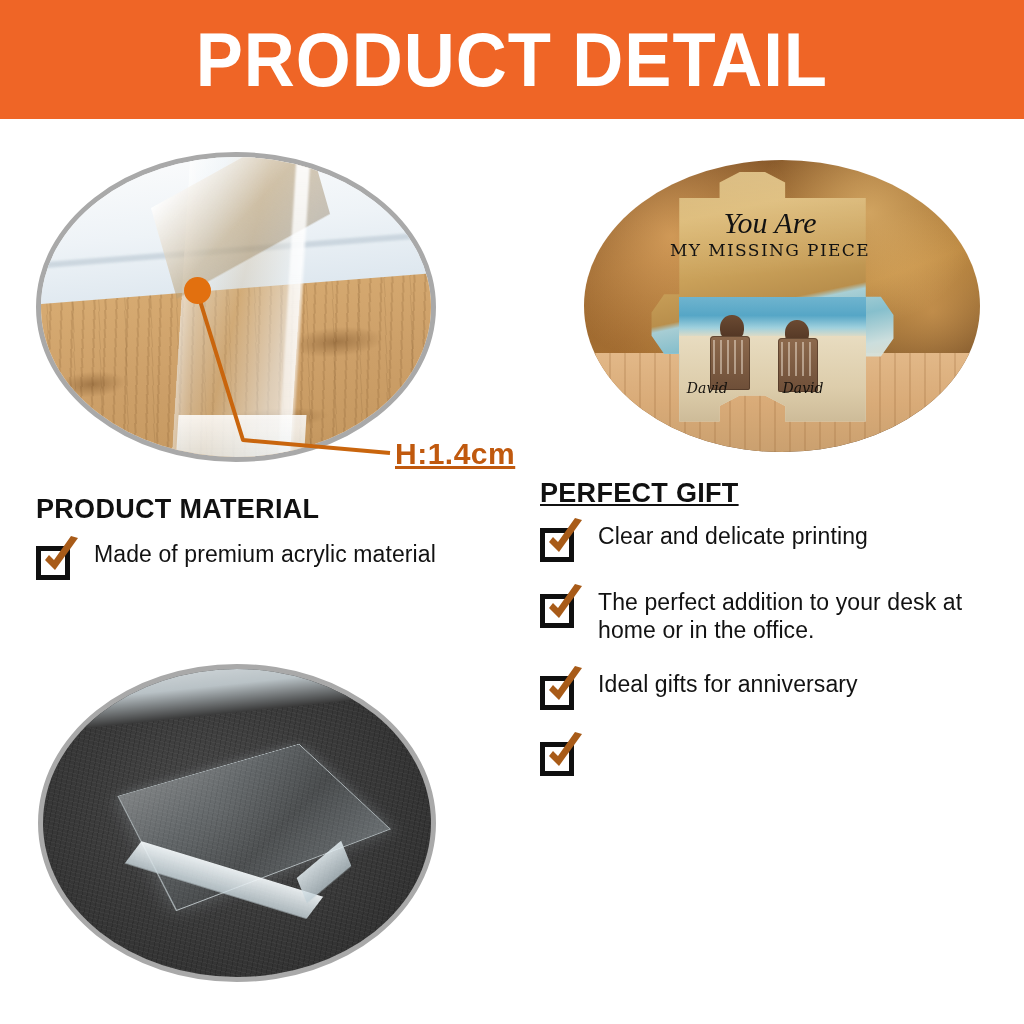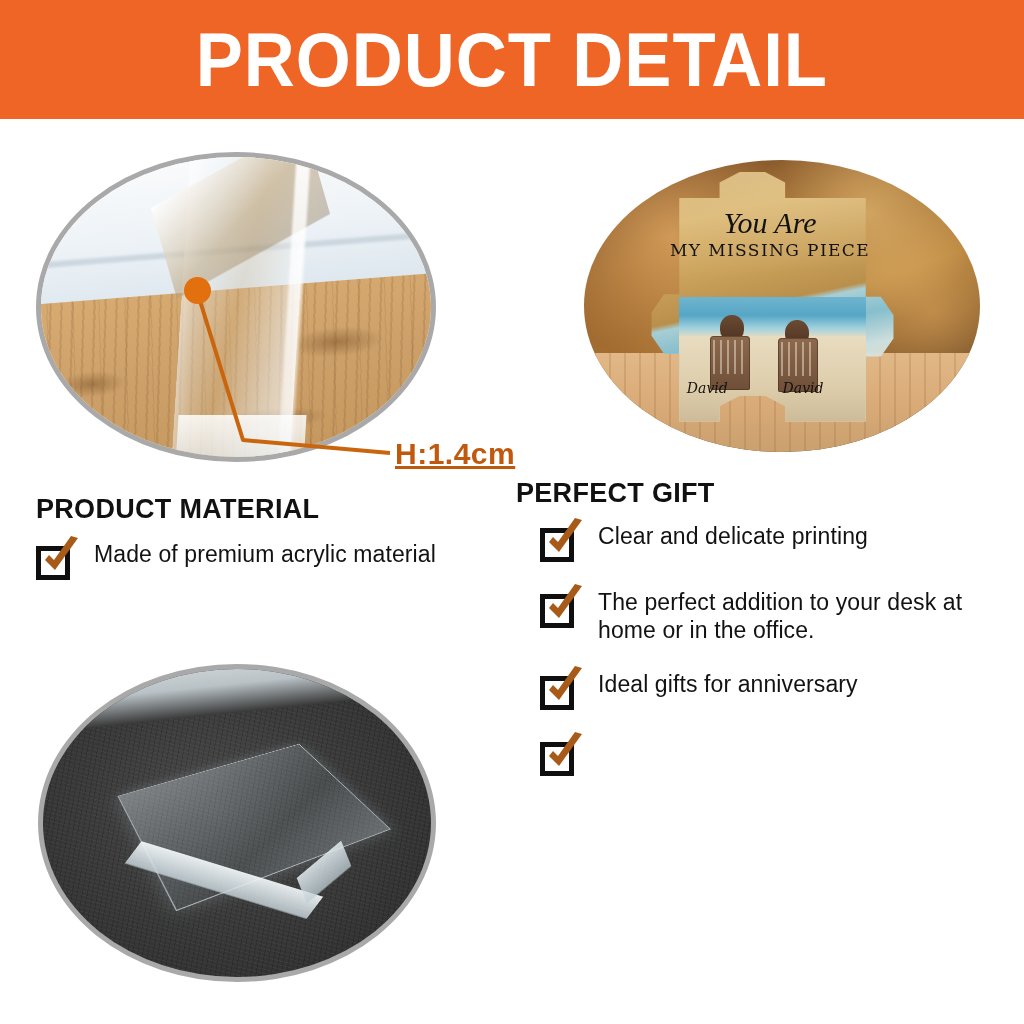--- a/index.html
+++ b/index.html
@@ -318,21 +318,21 @@
   
   .section-heading {
     position: absolute;
     font-size: 27px;
     font-weight: 700;
     letter-spacing: .3px;
     color: #111111;
     white-space: nowrap;
   }
   #heading-acrylic { left: 36px; top: 494px; }
-  #heading-gift    { left: 516px; top: 478px; }
+  #heading-gift    { left: 540px; top: 478px; text-decoration: underline; }
 
   .feature-list {
     position: absolute;
     margin: 0;
     padding: 0;
     list-style: none;
   }
   #list-acrylic { left: 36px; top: 540px; width: 480px; }
   #list-gift    { left: 540px; top: 522px; width: 470px; }
 

